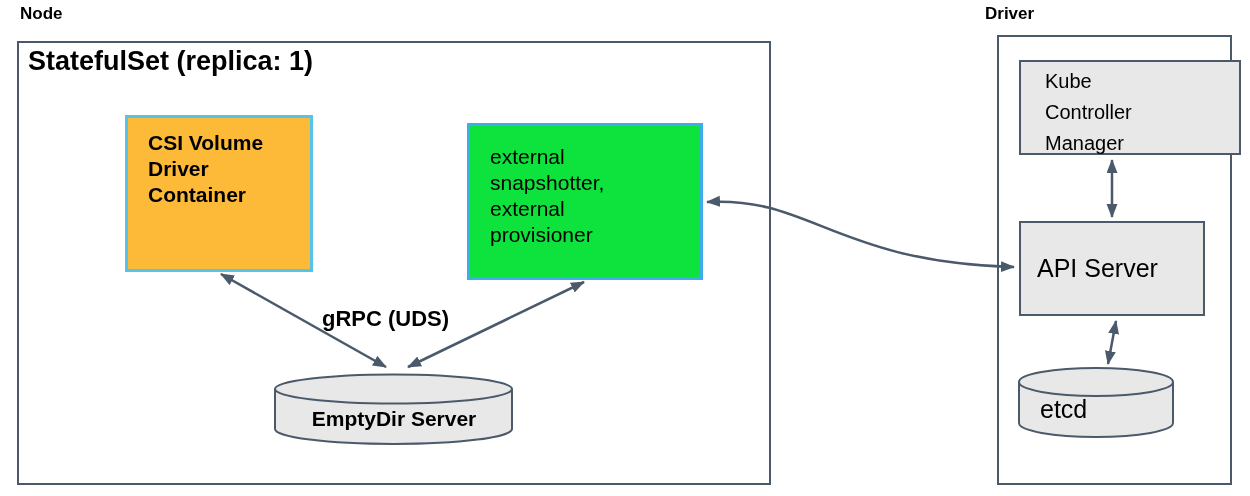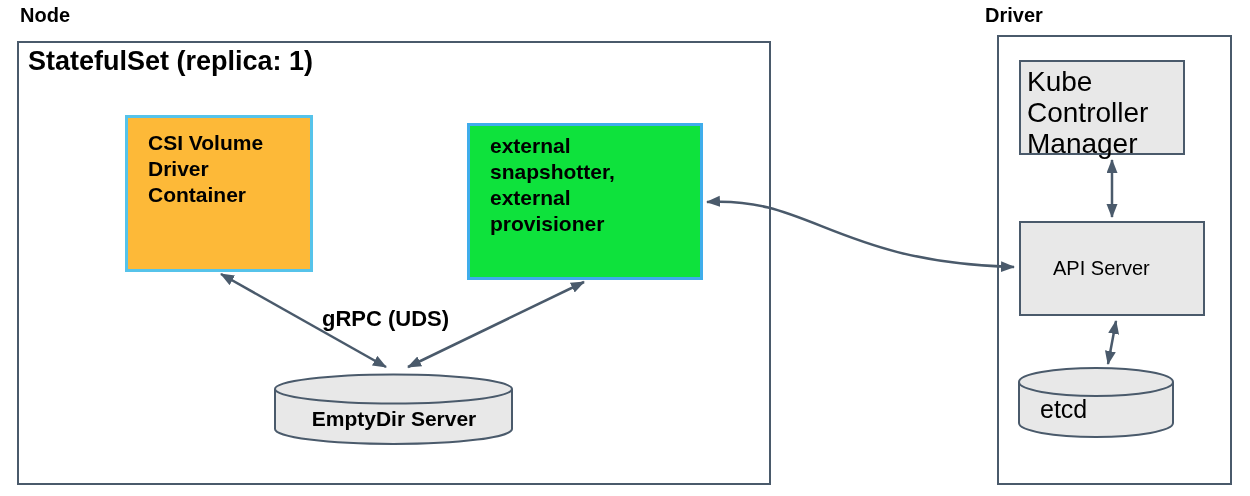--- a/index.html
+++ b/index.html
@@ -10,42 +10,42 @@
     --green_fill:#0ee23c;
     --green_border:#3fadeb;
     --text:#111111;
     --bg:#ffffff;
   }
   *{margin:0;padding:0;box-sizing:border-box;}
   html,body{background:var(--bg);}
   body{font-family:"Liberation Sans","DejaVu Sans",sans-serif;color:var(--text);}
   .stage{position:relative;width:1250px;height:496px;background:var(--bg);overflow:hidden;}
 
-  .group-label{position:absolute;font-size:20px;font-weight:700;color:#000;}
+  .group-label{position:absolute;font-size:17px;font-weight:700;color:#000;}
   .group-box{position:absolute;border:2px solid var(--outline);background:transparent;}
 
   .node-label{left:20px;top:4px;}
   .node-box{left:17px;top:41px;width:754px;height:444px;}
   .statefulset-title{position:absolute;left:28px;top:46px;font-size:27px;font-weight:700;color:#000;letter-spacing:0px;}
 
   .master-label{left:985px;top:4px;}
   .master-box{left:997px;top:35px;width:235px;height:450px;}
 
   .fill-box{position:absolute;font-size:21px;line-height:26px;color:#000;}
   .csi-box{left:125px;top:115px;width:188px;height:157px;background:var(--orange_fill);
            border:3px solid var(--orange_border);padding:12px 0 0 20px;font-weight:600;}
   .csi-box .wrap{width:140px;}
   .sidecar-box{left:467px;top:123px;width:236px;height:157px;background:var(--green_fill);
-           border:3px solid var(--green_border);padding:7px 0 0 20px;font-weight:700;}
+           border:3px solid var(--green_border);padding:18px 0 0 20px;font-weight:400;}
   .sidecar-box .wrap{width:165px;}
 
   .gray-box{position:absolute;background:var(--box_gray);border:2px solid var(--outline);color:#000;}
-  .kcm-box{left:1019px;top:60px;width:166px;height:95px;font-size:28px;line-height:31px;padding:4px 0 0 6px;}
+  .kcm-box{left:1019px;top:60px;width:222px;height:95px;font-size:20px;line-height:31px;padding:4px 0 0 24px;}
   .kcm-box .wrap{width:120px;}
-  .api-box{left:1019px;top:221px;width:186px;height:95px;font-size:20px;display:flex;align-items:center;padding-left:32px;}
+  .api-box{left:1019px;top:221px;width:186px;height:95px;font-size:25px;display:flex;align-items:center;padding-left:16px;}
 
   .cyl-label{position:absolute;color:#000;}
   .emptydir-label{left:274px;top:407px;width:240px;text-align:center;font-size:21px;font-weight:600;}
   .etcd-label{left:1040px;top:395px;font-size:25px;font-weight:400;}
 
   .grpc-label{position:absolute;left:322px;top:290px;font-size:22px;font-weight:700;color:#000;margin-top:16px;}
 
   svg.overlay{position:absolute;left:0;top:0;width:1250px;height:496px;pointer-events:none;}
   .cyl{fill:var(--box_gray);stroke:var(--outline);stroke-width:2px;}
   .arrow{stroke:var(--outline);stroke-width:2.5px;fill:none;}

